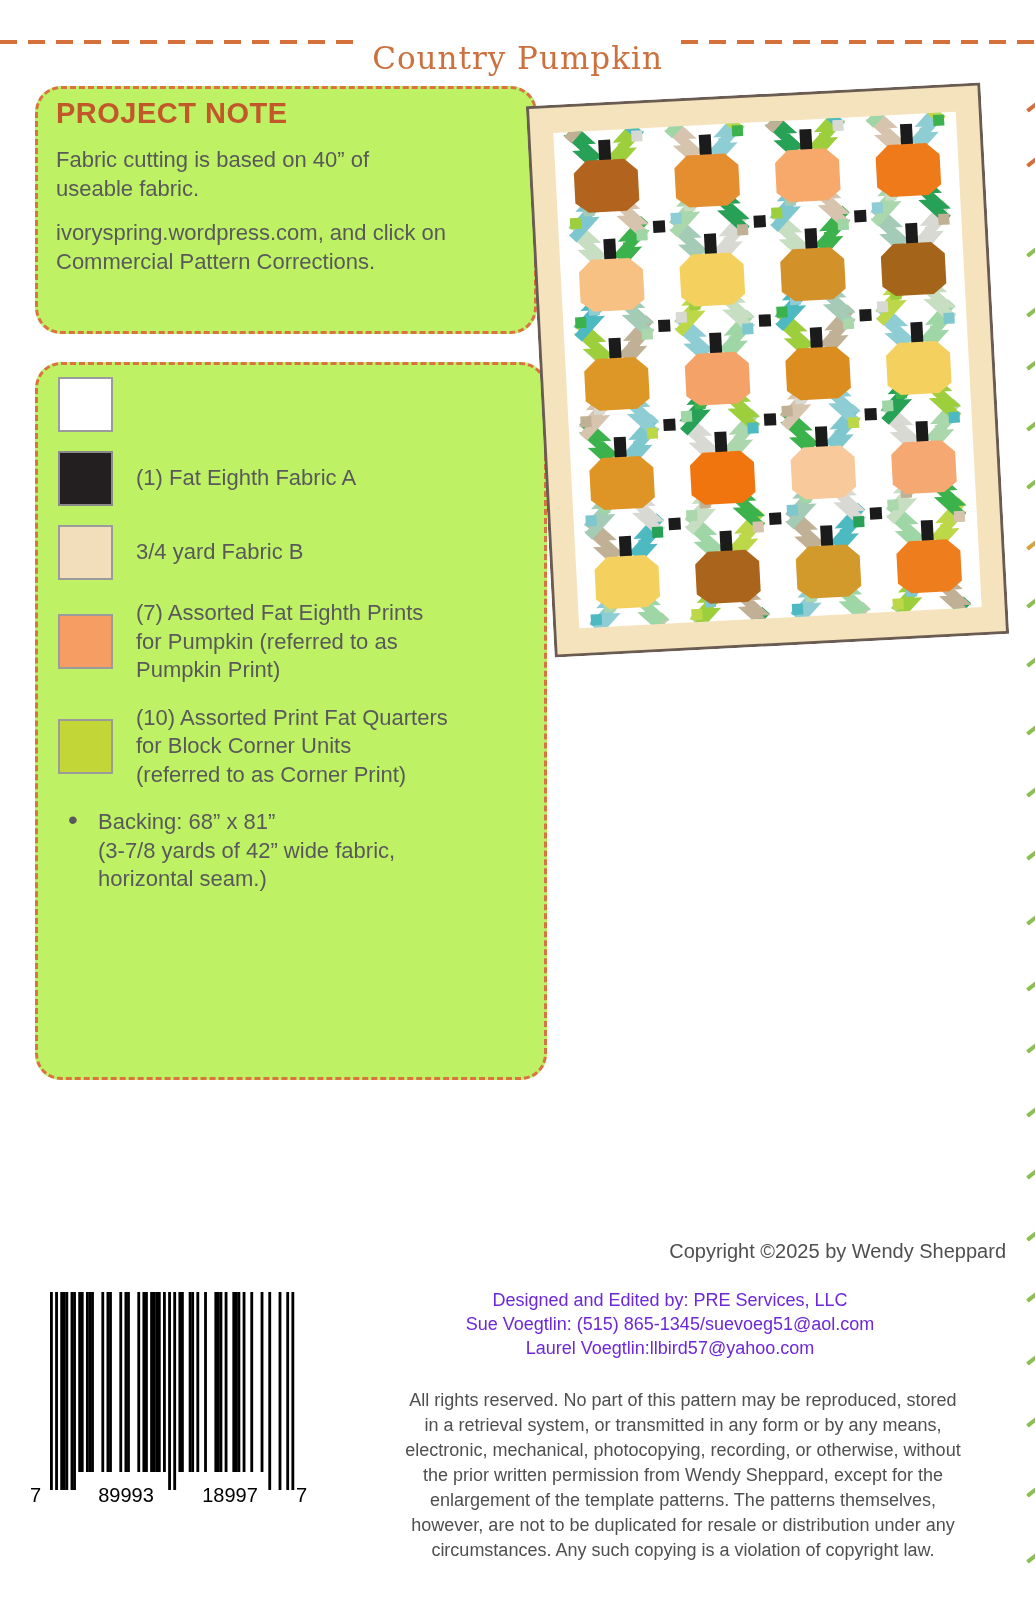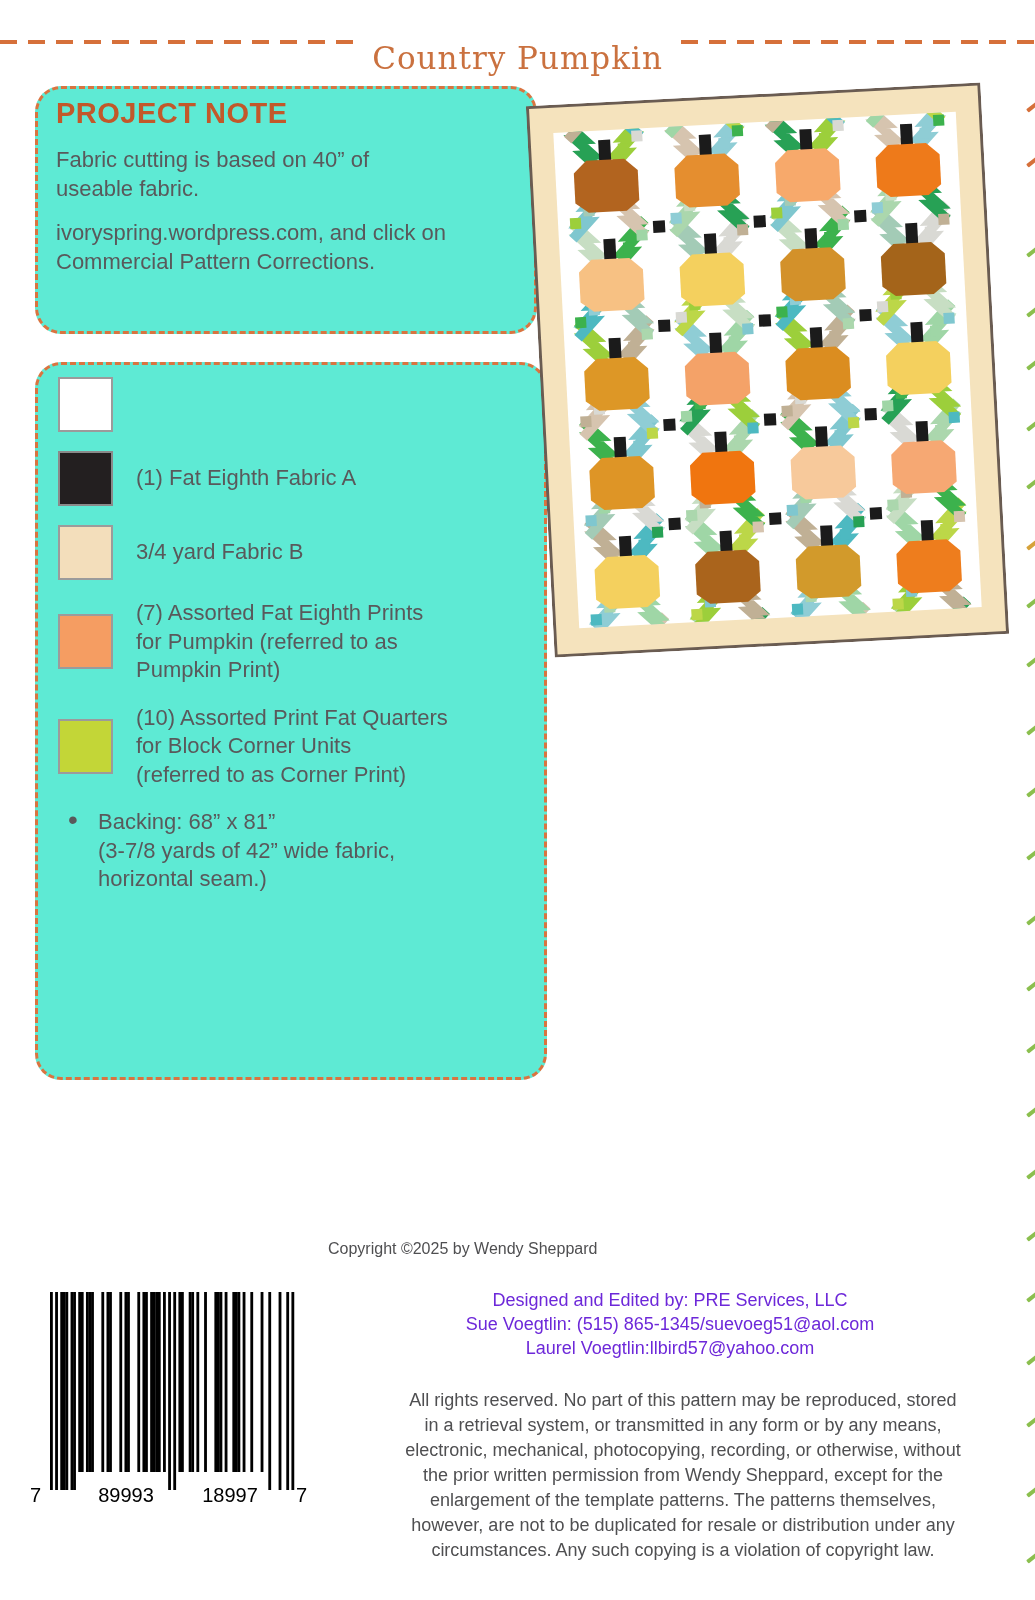--- a/index.html
+++ b/index.html
@@ -9,21 +9,21 @@
     font-family:"Liberation Sans",sans-serif;
   }
   
   .titlebar{position:absolute;left:0;right:0;top:40px;height:38px;display:flex;}
   .dash{height:4px;flex:1;background:repeating-linear-gradient(90deg,#d6703a 0 17px,transparent 17px 28px)}
   .title{
     font-family:"DejaVu Serif",serif;font-weight:400;color:#ca713f;
     font-size:31px;margin:0 18px;letter-spacing:1px;white-space:nowrap;
   }
   
-  .box{position:absolute;border:3px dashed #d97440;border-radius:26px;box-sizing:border-box;background:#5eead4}
+  .box{position:absolute;border:3px dashed #d97440;border-radius:26px;box-sizing:border-box;background:#bef264}
   .project-note{left:35px;top:86px;width:502px;height:248px;padding:8px 18px 0 18px}
   .materials{left:35px;top:362px;width:512px;height:718px;padding:12px 18px 0 18px}
   .box h2{font-size:29px;color:#c2582a;margin:0 0 10px 0;letter-spacing:.5px;font-weight:bold}
   .para{font-size:22px;line-height:28.5px;margin:16px 0 15px 0;white-space:pre-line}
   .mat-item{display:flex;gap:23px;align-items:center;margin:0 0 19px 2px}
   .swatch{width:55px;height:55px;flex:0 0 55px;box-sizing:border-box;border:2px solid #9b9b9b}
   .mat-label{font-size:22px;line-height:28.5px;white-space:pre-line}
   .bullets{list-style:none;margin:14px 0 0 0;padding:0 0 0 12px}
   .bullets li{position:relative;padding-left:30px;font-size:22px;line-height:28.5px;margin-bottom:24px;white-space:pre-line}
   .bullets li::before{content:"\2022";position:absolute;left:0;top:-2px;font-size:28px;color:#59595b}
@@ -32,21 +32,21 @@
   .quilt svg{width:100%;height:100%;display:block}
   
   .barcode{position:absolute;left:30px;top:1292px;width:285px;height:230px}
   #barcode-svg{position:absolute;left:20px;top:0;width:244px;height:200px;overflow:visible}
   .bd{position:absolute;top:192px;font-size:20px;color:#000}
   .bd0{left:0}
   .bd1{left:46px;width:100px;text-align:center}
   .bd2{left:150px;width:100px;text-align:center}
   .bd3{left:266px}
   
-  .copyright{position:absolute;left:328px;top:1240px;width:700px;margin:0;text-align:left;font-size:16px;color:#4f4f51}
+  .copyright{position:absolute;left:306px;top:1240px;width:700px;margin:0;text-align:right;font-size:20px;color:#4f4f51}
   .credits{position:absolute;left:320px;top:1288px;width:700px;text-align:center;font-size:18px;line-height:24px;color:#6d28d9}
   .legal{position:absolute;left:318px;top:1378px;width:710px;margin:10px;text-align:center;font-size:18px;line-height:25px;color:#4f4f51;white-space:pre-line}
   
   .edge-mark{position:absolute;right:-4px;width:13px;height:4px;border-radius:1px;transform:rotate(-38deg)}
 </style>
 </head>
 <body>
 
 <header class="titlebar">
   <span class="dash"></span>

